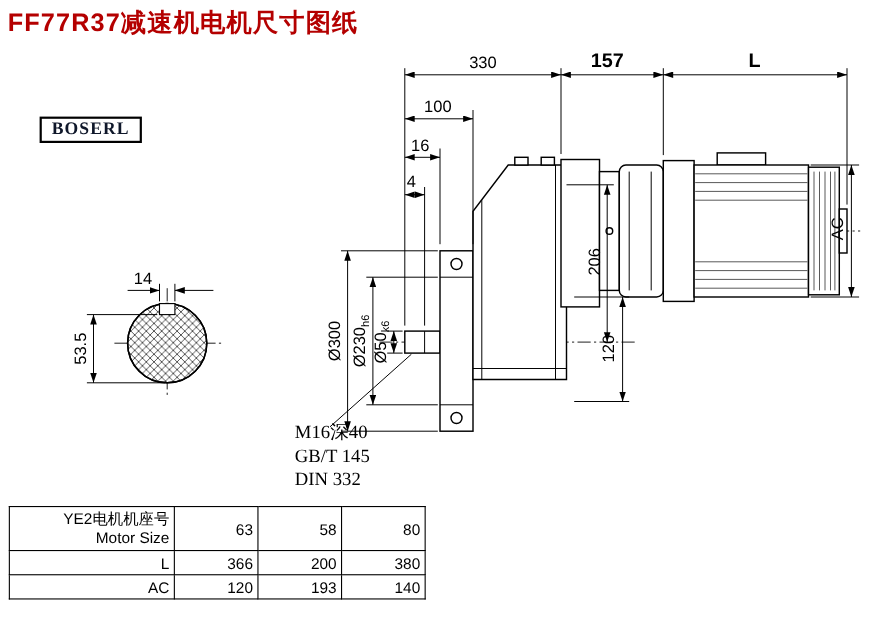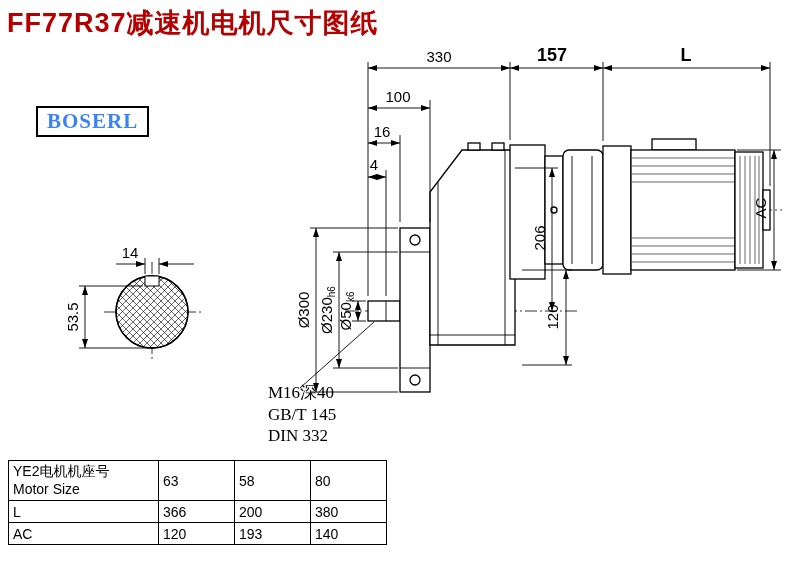--- a/index.html
+++ b/index.html
@@ -1,31 +1,31 @@
 <!DOCTYPE html>
 <html><head>
 <meta charset="utf-8">
 <style>
   *{margin:0;padding:0;box-sizing:border-box}
   html,body{width:800px;height:573px;background:#fff;overflow:hidden;position:relative;
     font-family:"Liberation Sans",sans-serif;color:#000}
-  .title{position:absolute;left:7px;top:5px;font-size:27px;font-weight:bold;color:#b40000;
+  .title{position:absolute;left:7px;top:5px;font-size:23px;font-weight:bold;color:#b40000;
     font-family:"Liberation Sans",sans-serif;letter-spacing:1px}
   .logo{position:absolute;left:36px;top:106px;border:2px solid #000;padding:1px 9px;background:#fff}
-  .logo span{font-family:"Liberation Serif",serif;font-weight:bold;font-size:21px;color:#3b82f6;letter-spacing:1px}
+  .logo span{font-family:"Liberation Serif",serif;font-weight:bold;font-size:16px;color:#0f172a;letter-spacing:1px}
   svg.draw{position:absolute;left:0;top:0}
   svg.draw text{font-family:"Liberation Sans",sans-serif;font-size:15px;fill:#000;text-anchor:middle}
   svg.draw text.big{font-size:18px;font-weight:bold}
   svg.draw text.note{font-family:"Liberation Serif",serif;font-size:17px;text-anchor:start}
   svg.draw .o{fill:#fff;stroke:#000;stroke-width:1.3}
   svg.draw .t{stroke:#000;stroke-width:0.9;fill:none}
   svg.draw .f{stroke:#000;stroke-width:0.6;fill:none}
   svg.draw .d{stroke:#000;stroke-width:0.9;fill:none}
   svg.draw .cl{stroke:#000;stroke-width:0.8;fill:none;stroke-dasharray:12 3 2 3}
-  table.spec{position:absolute;left:8px;top:460px;border-collapse:collapse;text-align:left;
+  table.spec{position:absolute;left:8px;top:460px;border-collapse:collapse;text-align:right;
     font-size:14px;color:#000;background:#fff}
   table.spec td{border:1px solid #000;padding:1px 4px;height:22px}
   table.spec td.hdr{width:150px;line-height:1.25;padding:2px 4px}
   table.spec td.val{width:76px}
 </style>
 </head>
 <body>
 
 <div class="title">FF77R37减速机电机尺寸图纸</div>
 

